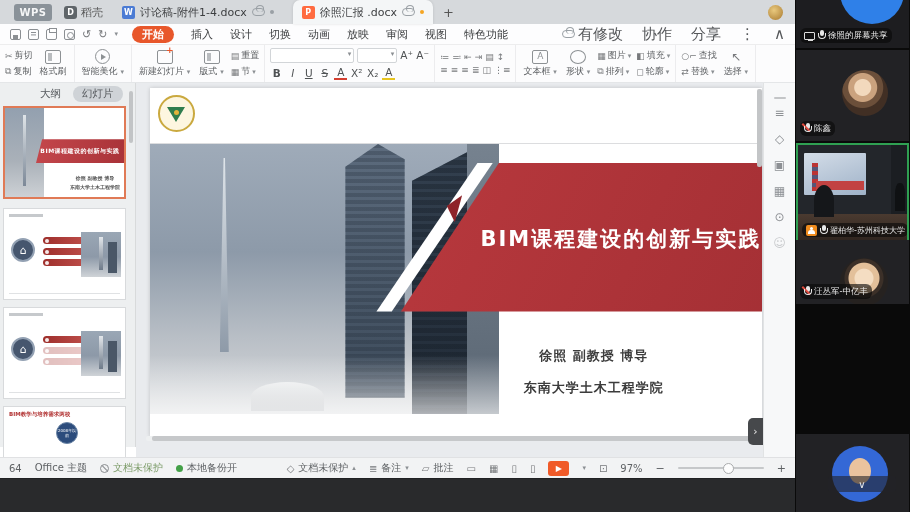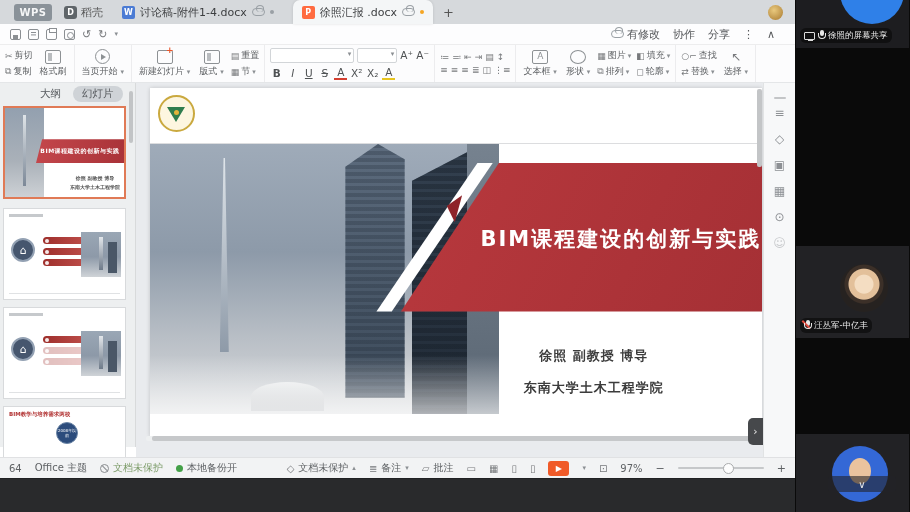--- a/index.html
+++ b/index.html
@@ -29,21 +29,21 @@
 .qico{width:11px;height:11px;border:1.2px solid #8b8f93;border-radius:2px;position:relative}
 .qico.save::after{content:"";position:absolute;left:2px;bottom:0;width:5px;height:4px;background:#8b8f93}
 .qico.exp::after{content:"";position:absolute;left:2px;top:2px;width:5px;height:1.2px;background:#8b8f93;box-shadow:0 2.4px 0 #8b8f93}
 .qico.print::after{content:"";position:absolute;left:1.5px;top:-2px;width:6px;height:3px;border:1px solid #8b8f93;background:#fff}
 .qico.prev::after{content:"";position:absolute;left:2px;top:2px;width:5px;height:5px;border:1px solid #8b8f93;border-radius:50%}
 .uglyph{font-size:11px;color:#77797c;line-height:1}
 .caret{font-size:7px;color:#8b8f93}
 .rtabs{display:flex;align-items:center;gap:17px;margin-left:14px}
 .rtab{cursor:default;white-space:nowrap}
 .rtab.active{background:#e8572b;color:#fff;border-radius:10px;padding:1px 10px;font-weight:bold}
-.ribright{display:flex;align-items:center;gap:13px;margin-right:20px;color:#56585b;font-size:11px}
+.ribright{display:flex;align-items:center;gap:19px;margin-right:10px;color:#56585b;font-size:15px}
 .ribitem{display:flex;align-items:center;gap:3px;white-space:nowrap}
 
 .toolbar{height:38px;background:#fcfcfd;border-bottom:1px solid #e4e6e8;display:flex;align-items:stretch;overflow:hidden}
 .tgroup{display:flex;align-items:center;padding:0 5px;border-right:1px solid #ececee;gap:5px}
 .vcol{display:flex;flex-direction:column;justify-content:center;gap:3px}
 .trow{display:flex;align-items:center;gap:3px}
 .tsm{font-size:9px;color:#5e6164;display:flex;align-items:center;gap:2px;white-space:nowrap}
 .tbig{display:flex;flex-direction:column;align-items:center;justify-content:center;font-size:9px;color:#5e6164;gap:1px;padding:0 2px;white-space:nowrap}
 .big-ico{width:16px;height:14px;border:1.2px solid #8d9194;border-radius:2px;position:relative}
 .big-ico.playc{border-radius:50%;width:15px;height:15px}
@@ -137,21 +137,21 @@
 .chatov{position:absolute;left:6px;top:429px;width:98px;height:27px;background:rgba(24,24,27,.9);border-radius:5px;display:flex;align-items:center;padding:0 7px;gap:7px;z-index:40}
 .chattxt{font-size:9.5px;color:#9b9ea3;white-space:nowrap;overflow:hidden}
 .chatdiv{width:1px;height:14px;background:#56585c;flex:none}
 .chatchev{font-size:12px;color:#d8d9da}
 
 .mpanel{position:absolute;left:795px;top:0;width:115px;height:512px;background:#0a0a0a;overflow:hidden}
 .tile{position:absolute;left:1px;right:1px;background:#222225;overflow:hidden}
 .tile1{top:0;height:48px;background:#1d1d20}
 .tile2{top:50px;height:91px}
 .tile3{top:143px;height:101px;border:2px solid #2fa052;background:#23262b}
-.tile4{top:246px;height:92px}
+.tile4{top:240px;height:64px}
 .tile5{top:340px;height:92px}
 .tile6{top:434px;height:78px}
 .bluecirc{position:absolute;left:44px;top:-40px;width:64px;height:64px;border-radius:50%;background:#2f80e8}
 .chip{position:absolute;left:4px;bottom:5px;display:flex;align-items:center;gap:3px;background:rgba(8,8,8,.62);padding:1.5px 4px;border-radius:6px;color:#ececec;font-size:8.5px;max-width:106px;white-space:nowrap;overflow:hidden}
 .chip.topchip{bottom:auto;top:28px}
 .mic{width:7px;height:11px;position:relative;display:inline-block;flex:none}
 .mic::before{content:"";position:absolute;left:1.5px;top:0;width:4px;height:6px;border-radius:2px;background:#e8e8e8}
 .mic::after{content:"";position:absolute;left:0;top:3px;width:6px;height:5px;border:1px solid #e8e8e8;border-top:none;border-radius:0 0 4px 4px}
 .mic .slash{position:absolute;left:-1px;top:0;width:11px;height:1.6px;background:#e04b3f;transform:rotate(45deg);transform-origin:left top}
 .scrico{width:11px;height:8px;border:1px solid #ddd;border-radius:1px;position:relative;flex:none}
@@ -209,20 +209,31 @@
     <div class="ribbonbar">
       <div class="qat">
         <span class="qico save"></span>
         <span class="qico exp"></span>
         <span class="qico print"></span>
         <span class="qico prev"></span>
         <span class="uglyph">↺</span>
         <span class="uglyph">↻</span>
         <span class="caret">▾</span>
       </div>
+      <div class="rtabs">
+        <span class="rtab active">开始</span>
+        <span class="rtab">插入</span>
+        <span class="rtab">设计</span>
+        <span class="rtab">切换</span>
+        <span class="rtab">动画</span>
+        <span class="rtab">放映</span>
+        <span class="rtab">审阅</span>
+        <span class="rtab">视图</span>
+        <span class="rtab">特色功能</span>
+      </div>
       <div class="tspacer"></div>
       <div class="ribright">
         <span class="ribitem">
           <span class="cloud"></span>
           <span>有修改</span>
         </span>
         <span class="ribitem">
           <span>协作</span>
         </span>
         <span class="ribitem">
@@ -246,21 +257,21 @@
             </span>
         </div>
         <div class="tbig">
           <span class="big-ico lay"></span>
           <span>格式刷</span>
         </div>
       </div>
       <div class="tgroup">
         <div class="tbig">
           <span class="big-ico playc"></span>
-          <span><span>当页开始</span> <span class="caret">▾</span></span>
+          <span><span>智能美化</span> <span class="caret">▾</span></span>
         </div>
       </div>
       <div class="tgroup">
         <div class="tbig">
           <span class="big-ico newslide"></span>
           <span><span>新建幻灯片</span> <span class="caret">▾</span></span>
         </div>
         <div class="tbig">
           <span class="big-ico lay"></span>
           <span><span>版式</span> <span class="caret">▾</span></span>
@@ -498,21 +509,45 @@
 
     <div class="tile tile1">
       <div class="bluecirc"></div>
       <div class="chip topchip">
         <span class="scrico"></span>
         <span class="mic"></span>
         <span>徐照的屏幕共享</span>
       </div>
     </div>
 
-
+    <div class="tile tile2">
+      <div class="av av2"></div>
+      <div class="chip">
+        <span class="mic">
+            <i class="slash"></i>
+          </span>
+        <span>陈鑫</span>
+      </div>
+    </div>
+
+    <div class="tile tile3">
+      <div class="v3wall"></div>
+      <div class="v3screen">
+        <span class="v3thumbs"></span>
+        <span class="v3red"></span>
+      </div>
+      <div class="v3table"></div>
+      <div class="v3person"></div>
+      <div class="v3person2"></div>
+      <div class="chip">
+        <span class="hostb"></span>
+        <span class="mic"></span>
+        <span style="font-size:8px">翟柏华-苏州科技大学</span>
+      </div>
+    </div>
 
     <div class="tile tile4">
       <div class="av av4"></div>
       <div class="chip">
         <span class="mic">
             <i class="slash"></i>
           </span>
         <span>汪丛军-中亿丰</span>
       </div>
     </div>

